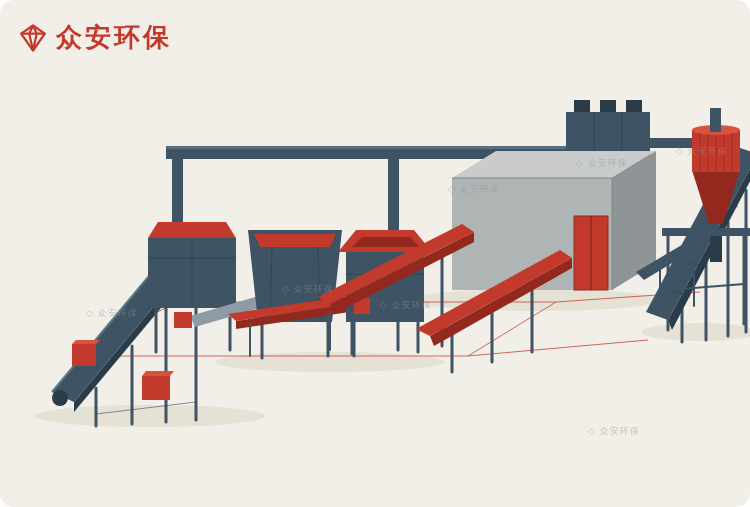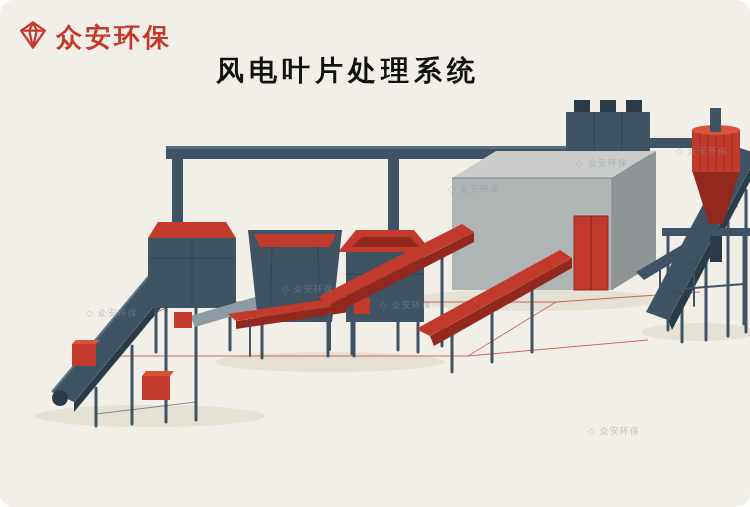--- a/index.html
+++ b/index.html
@@ -4,21 +4,21 @@
 <style>
   html,body{margin:0;padding:0;background:#ffffff;}
   .page{
     position:relative;width:750px;height:507px;
     background:var(--bg,#f2efe9);
     border-radius:14px;overflow:hidden;
     font-family:"DejaVu Sans","Liberation Sans",sans-serif;
   }
   .scene{position:absolute;left:0;top:0;width:750px;height:507px;}
   .header{position:absolute;left:0;top:0;right:0;height:100px;z-index:2;}
-  .logo{position:absolute;left:18px;top:20px;display:flex;align-items:flex-start;gap:8px;}
+  .logo{position:absolute;left:18px;top:20px;display:flex;align-items:center;gap:8px;}
   .logo-text{font-size:26px;font-weight:bold;letter-spacing:3px;color:var(--brand_red,#c5392b);}
   .title{
     position:absolute;left:216px;top:52px;margin:0;
     font-size:28px;font-weight:bold;letter-spacing:5px;color:var(--ink,#111);
   }
   
   .c-dark{fill:var(--machine_dark);}
   .c-darker{fill:var(--machine_darker);}
   .c-light{fill:var(--machine_light);}
   .c-red{fill:var(--red);}
@@ -210,16 +210,15 @@
     <div class="logo">
       <svg width="30" height="30" viewBox="0 0 24 24">
         <g fill="none" stroke="var(--brand_red,#c5392b)" stroke-width="1.8" stroke-linejoin="round">
           <path d="M12 2 L21.5 8.5 L12 22 L2.5 8.5 Z"></path>
           <path d="M2.5 8.5 L21.5 8.5"></path>
           <path d="M12 2 L9 8.5 L12 22 M12 2 L15 8.5 L12 22"></path>
         </g>
       </svg>
       <span class="logo-text">众安环保</span>
     </div>
-    <h1 class="title">风电叶片处理系统</h1>
   </div>
 
 </div>
 
 </body></html>

